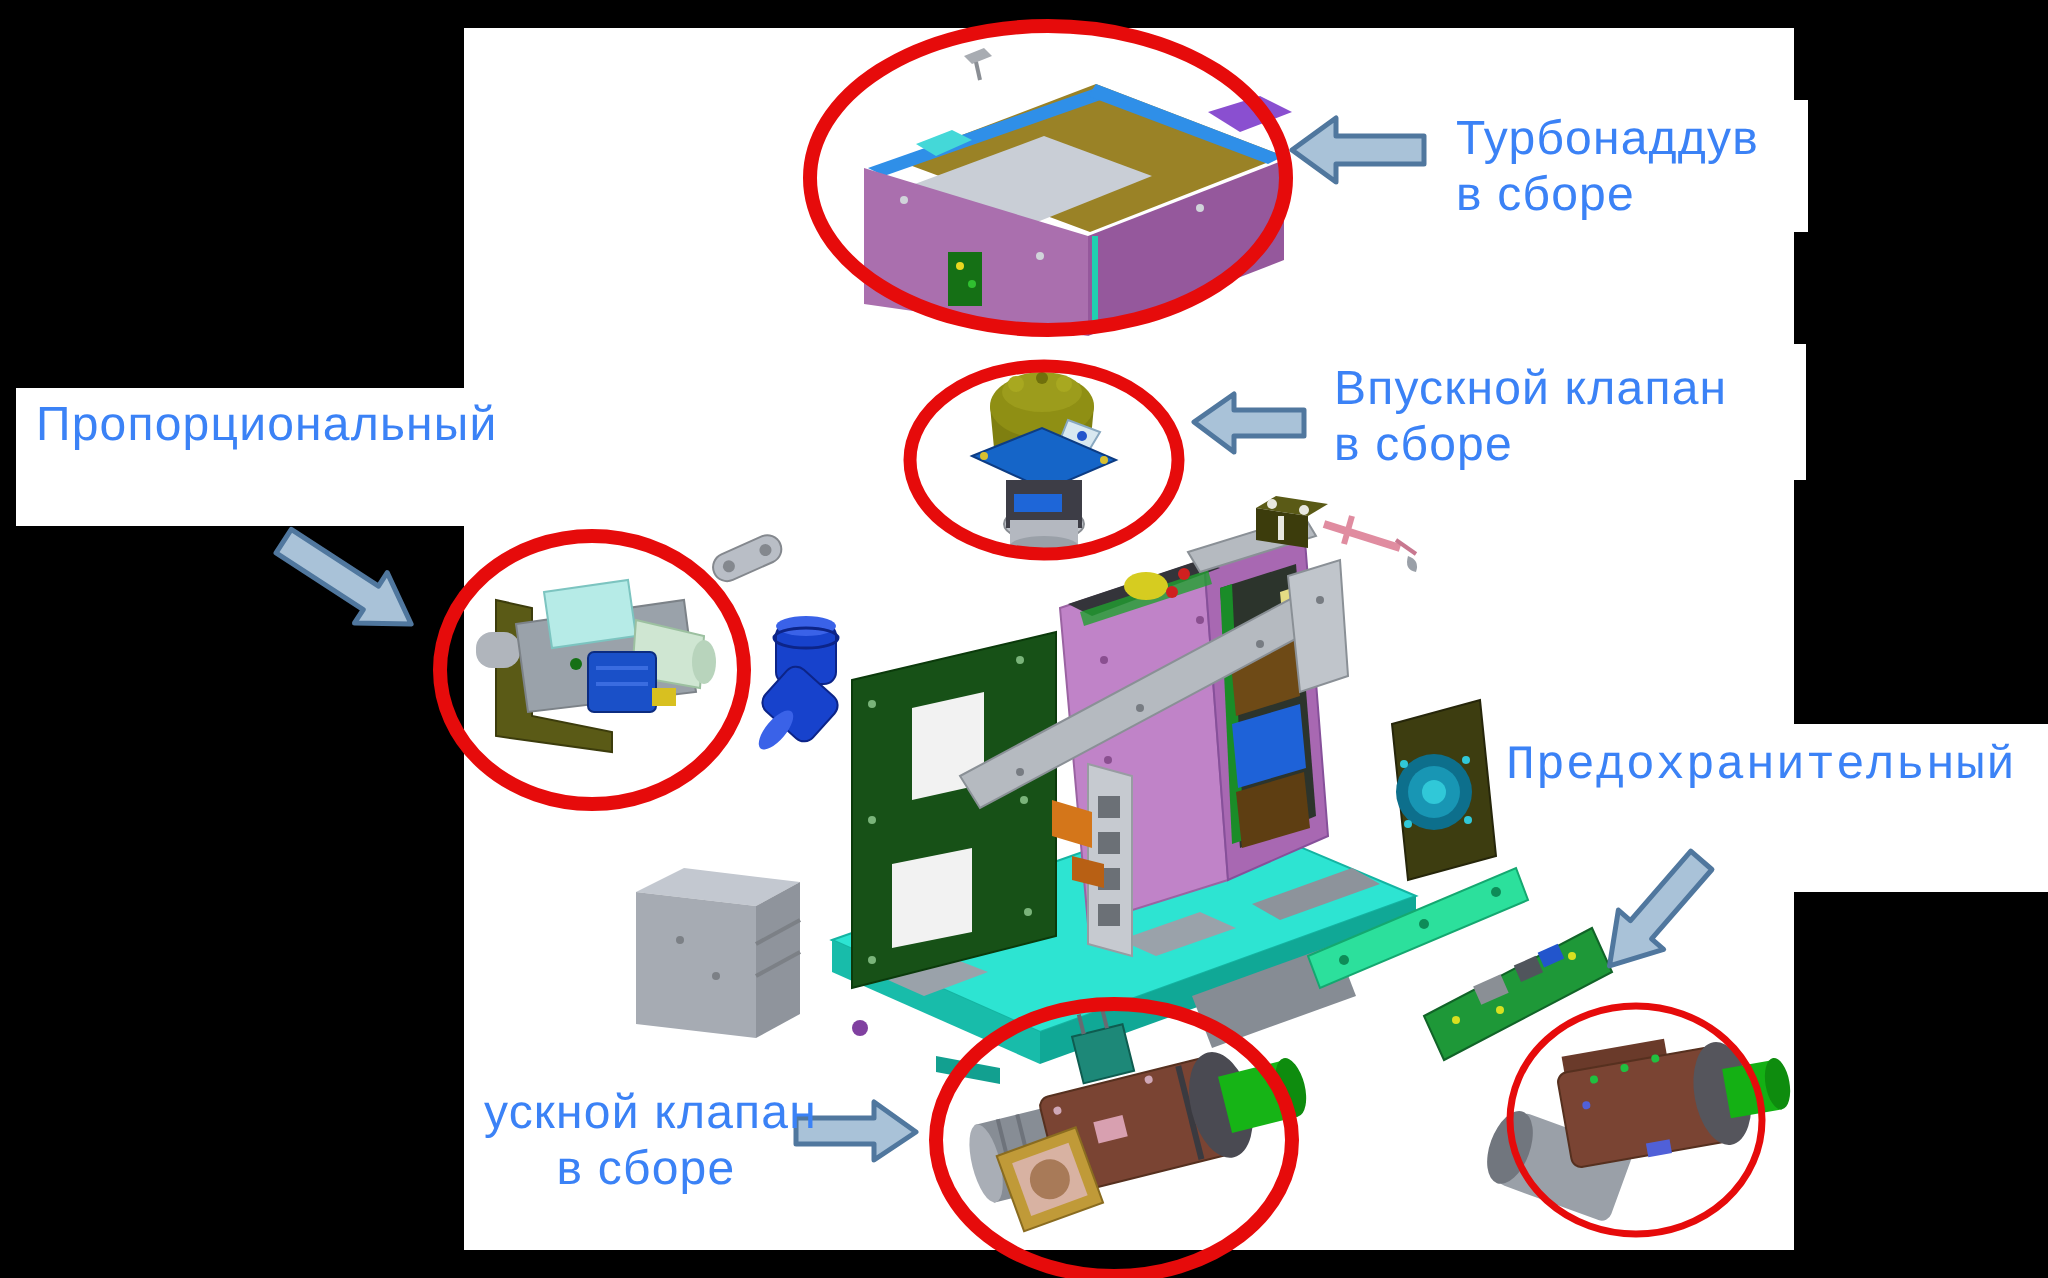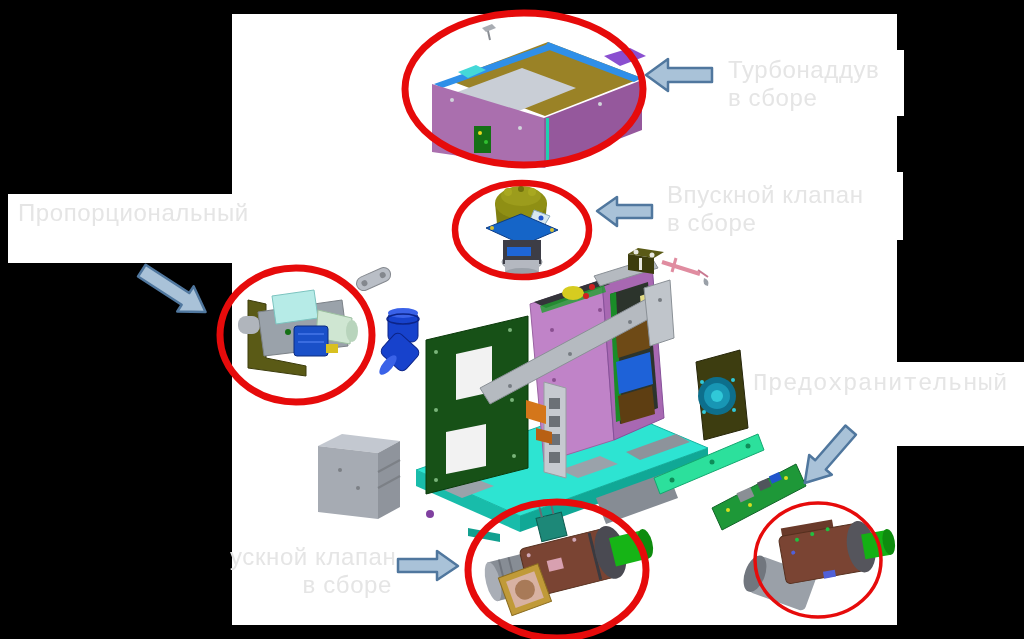--- a/index.html
+++ b/index.html
@@ -5,27 +5,27 @@
   html,body{margin:0;padding:0;background:#000;}
   .stage{position:relative;width:1024px;height:639px;background:#000;overflow:hidden;
          font-family:"Liberation Sans",sans-serif;}
   .whitebg{position:absolute;background:#fff;z-index:1;}
   .canvas{left:232px;top:14px;width:665px;height:611px;}
   .strip1{left:897px;top:50px;width:7px;height:66px;}
   .strip2{left:897px;top:172px;width:6px;height:68px;}
   .o2box{left:8px;top:194px;width:247px;height:69px;}
   .safetyband{left:888px;top:362px;width:136px;height:84px;}
   svg.scene{position:absolute;left:0;top:0;z-index:2;}
-  .callout{position:absolute;z-index:3;color:#e5e5e5;font-size:24px;line-height:28px;
+  .callout{position:absolute;z-index:3;color:#3b82f6;font-size:24px;line-height:28px;
            letter-spacing:.6px;white-space:nowrap;}
   #turbo-label{left:728px;top:56px;}
   #intake-label{left:667px;top:181px;}
   #o2-label{left:18px;top:199px;}
   #safety-label{left:753px;top:370px;font-family:Liberation Mono, monospace;}
-  #exhaust-label{left:230px;top:543px;width:162px;text-align:right;}
+  #exhaust-label{left:242px;top:543px;width:162px;text-align:center;}
 </style>
 </head>
 <body>
 
 <div class="stage">
 
   <div class="whitebg canvas"></div>
   <div class="whitebg strip1"></div>
   <div class="whitebg strip2"></div>
   <div class="whitebg o2box"></div>

